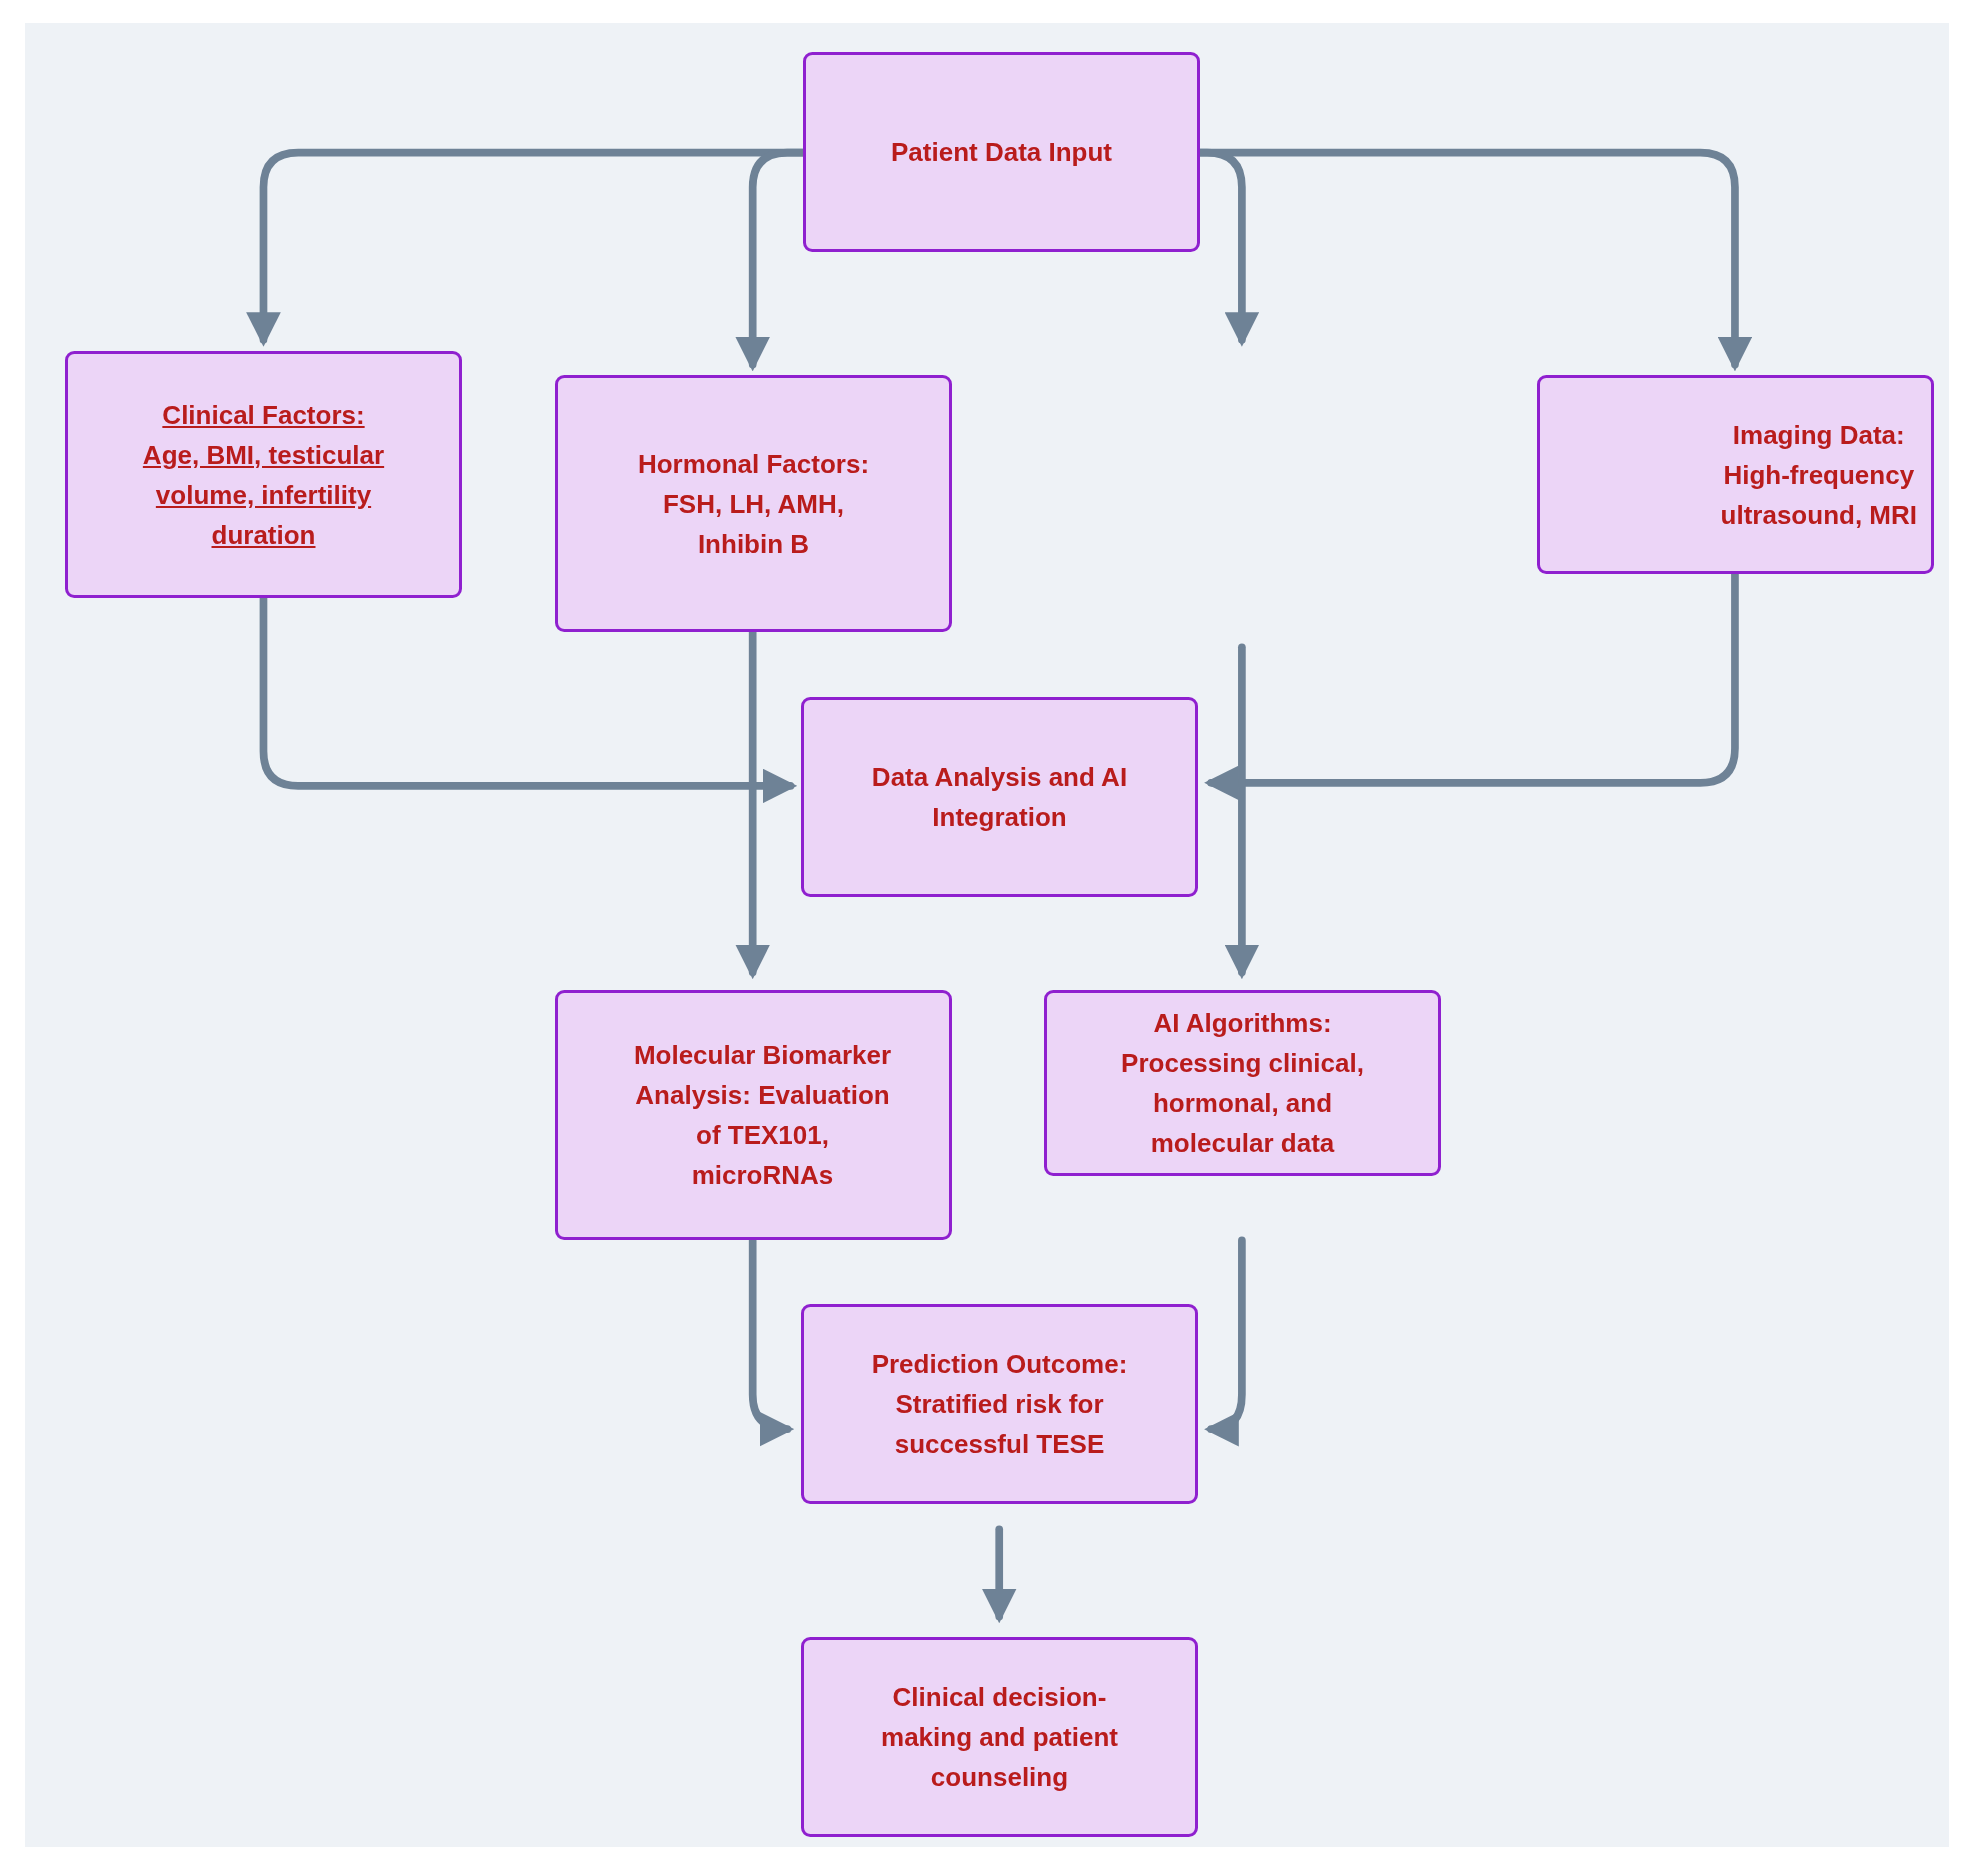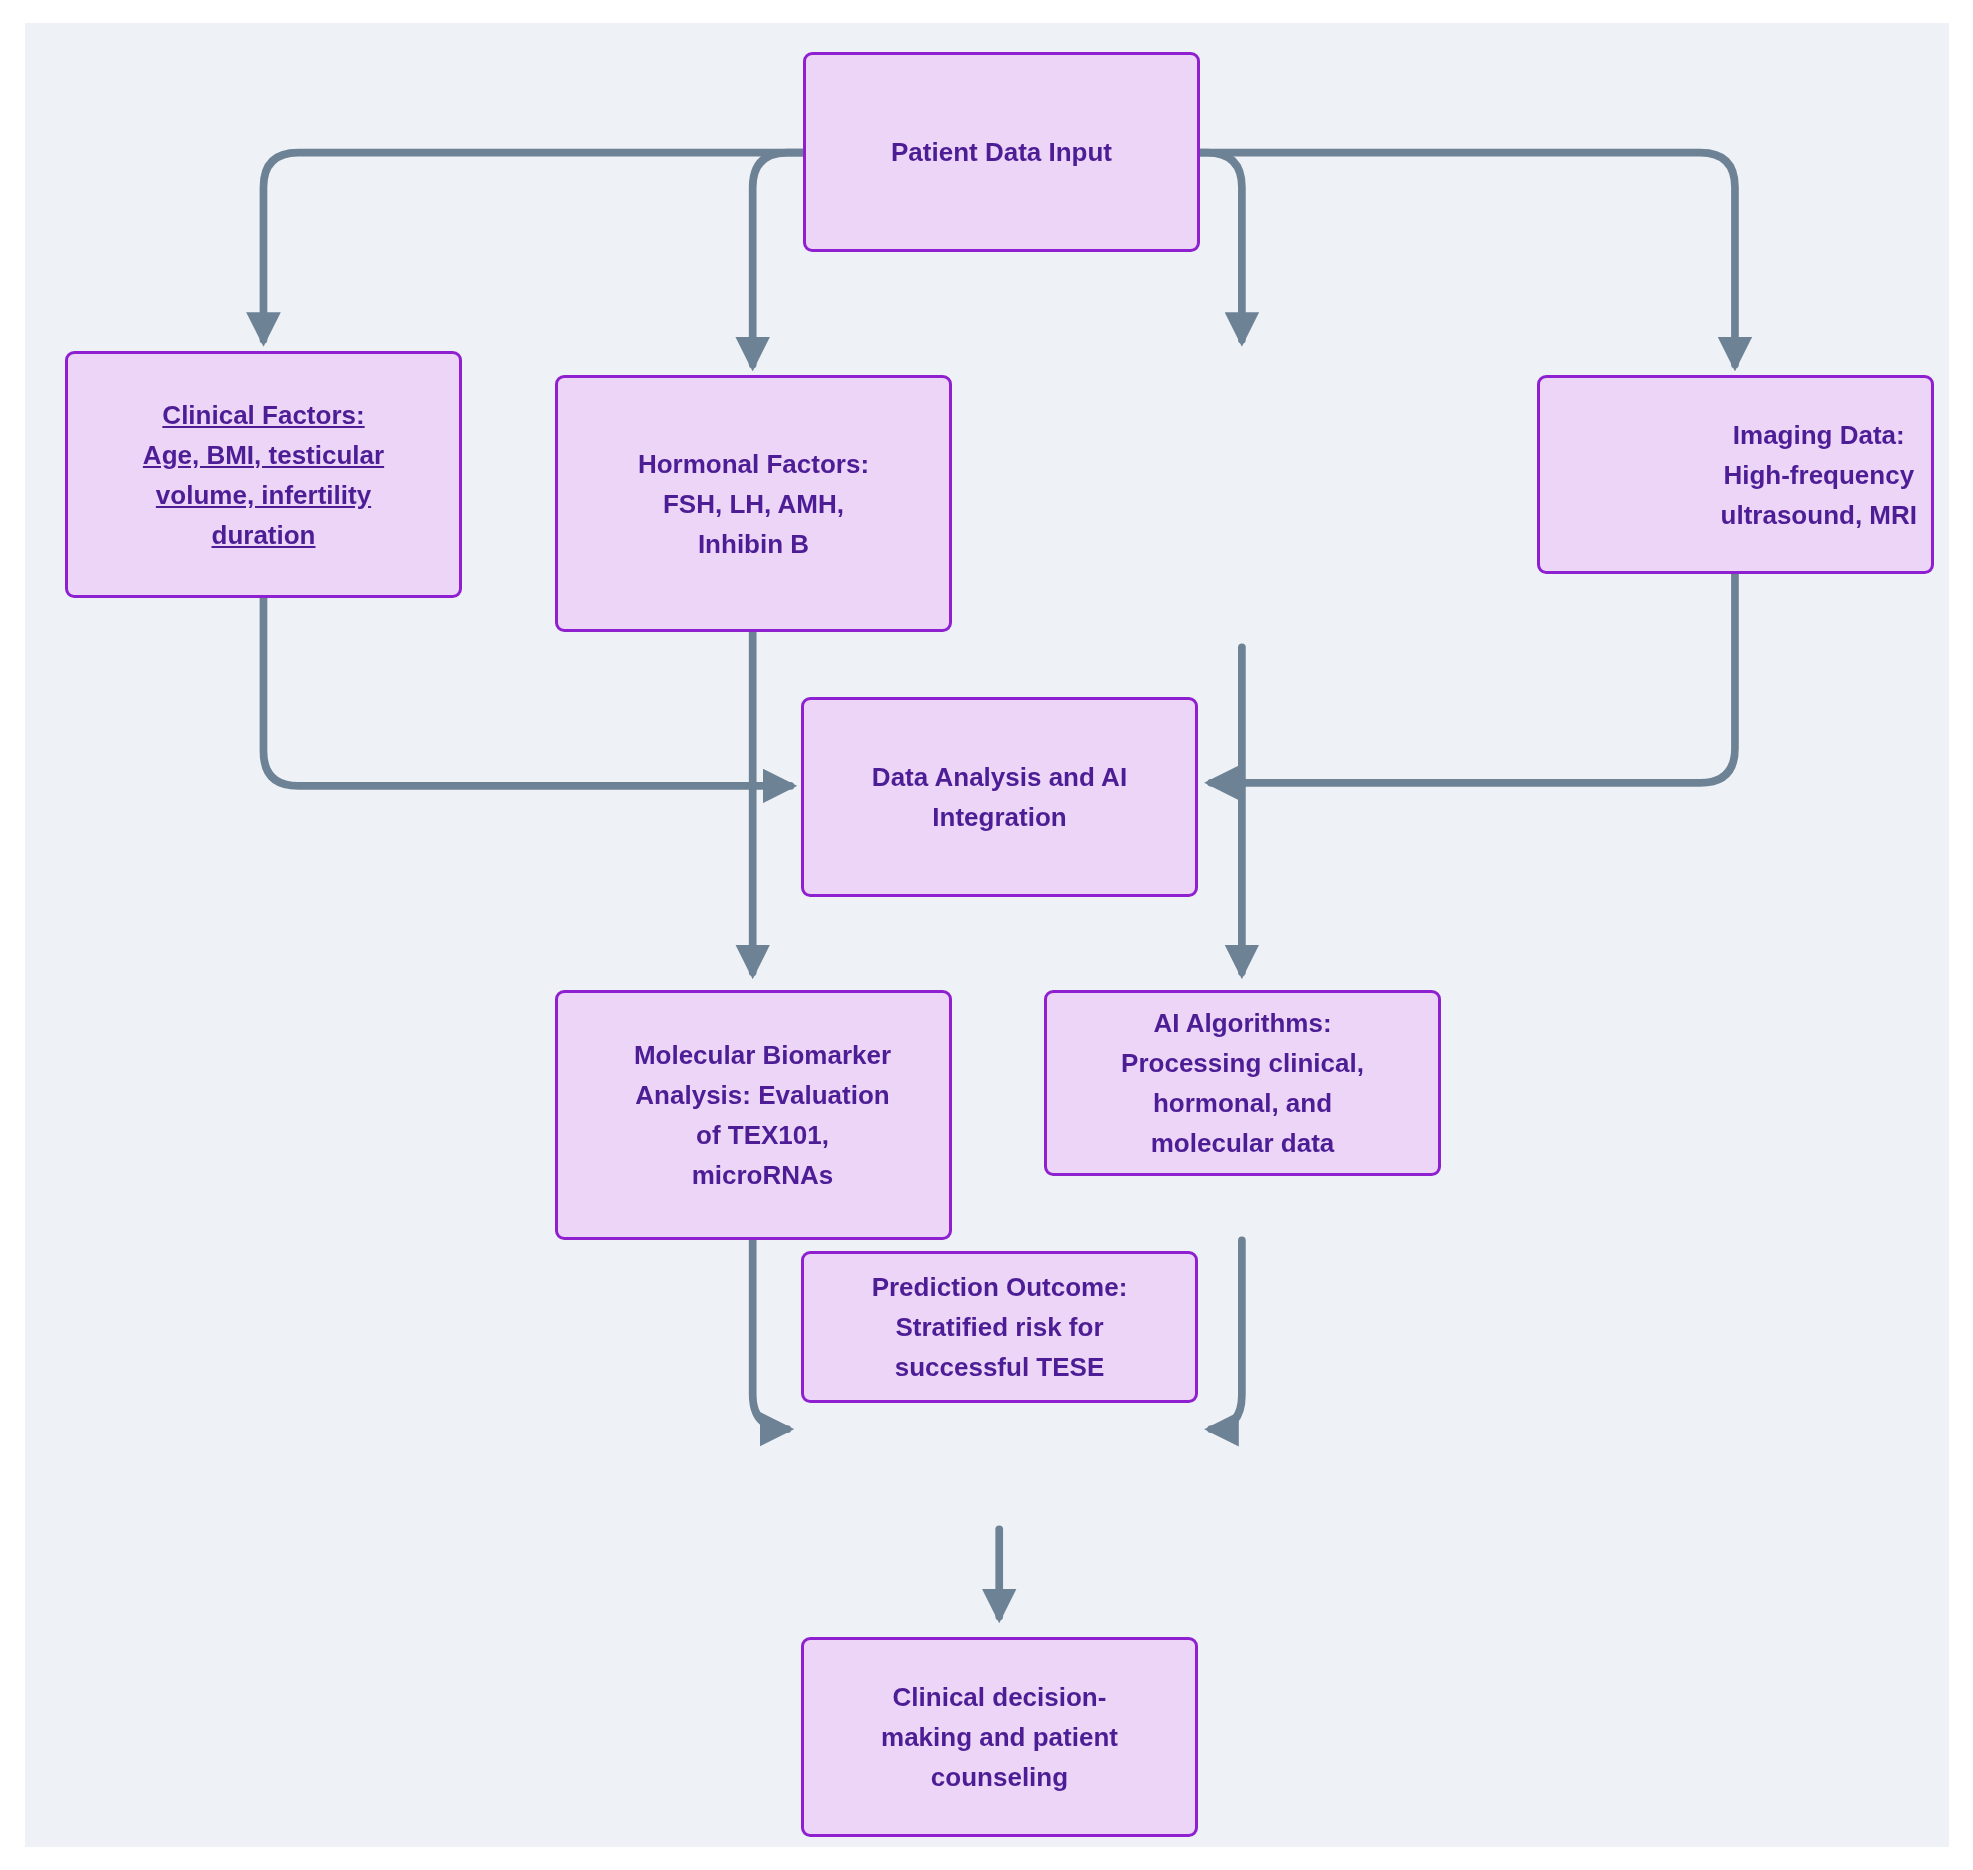--- a/index.html
+++ b/index.html
@@ -35,36 +35,36 @@
     position: absolute;
     z-index: 2;
     box-sizing: border-box;
     background: #ecd5f7;
     border: 3.9px solid #8f20cf;
     border-radius: 9.2px;
     display: flex;
     align-items: center;
     justify-content: center;
     text-align: center;
-    color: #4c1d95;
+    color: #b91c1c;
     font-size: 26px;
     line-height: 40px;
     font-weight: 600;
     white-space: pre-line;
     padding: 7.7px 14px;
   }
   .n-patient    { left: 803px; top:   52px; width: 397px; height: 200px; }
   .n-clinical   { left:   65px; top:  351px; width: 397px; height: 247px; text-decoration: underline; }
   .n-hormonal   { left:  555px; top:  375px; width: 397px; height: 257px; }
   .n-emerging   { left: 1044px; top:  351px; width: 397px; height: 297px; }
   .n-imaging    { left: 1537px; top:  375px; width: 397px; height: 199px; justify-content: flex-end; }
   .n-analysis   { left: 801px; top:  697px; width: 397px; height: 200px; }
   .n-molecular  { left:  555px; top: 990px; width: 397px; height: 250px; padding-left: 32px; }
   .n-ai         { left: 1044px; top: 990px; width: 397px; height: 186px; }
-  .n-prediction { left: 801px; top: 1251px; width: 397px; height: 152px; }
+  .n-prediction { left: 801px; top: 1304px; width: 397px; height: 200px; }
   .n-decision   { left: 801px; top: 1637px; width: 397px; height: 200px; }
   .edge {
     fill: none;
     stroke: #6e8296;
     stroke-width: 10;
     stroke-linecap: round;
     stroke-linejoin: round;
   }
 </style>
 </head>

